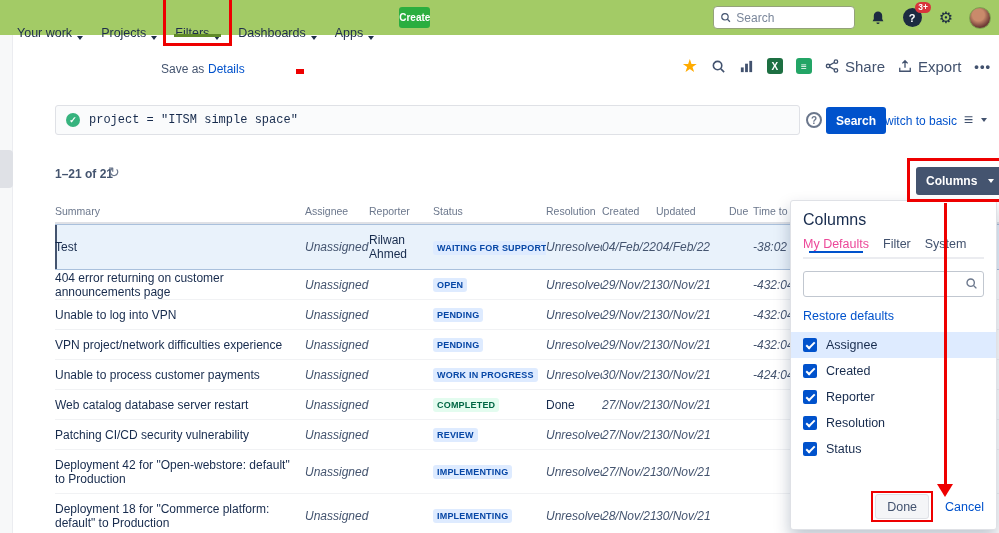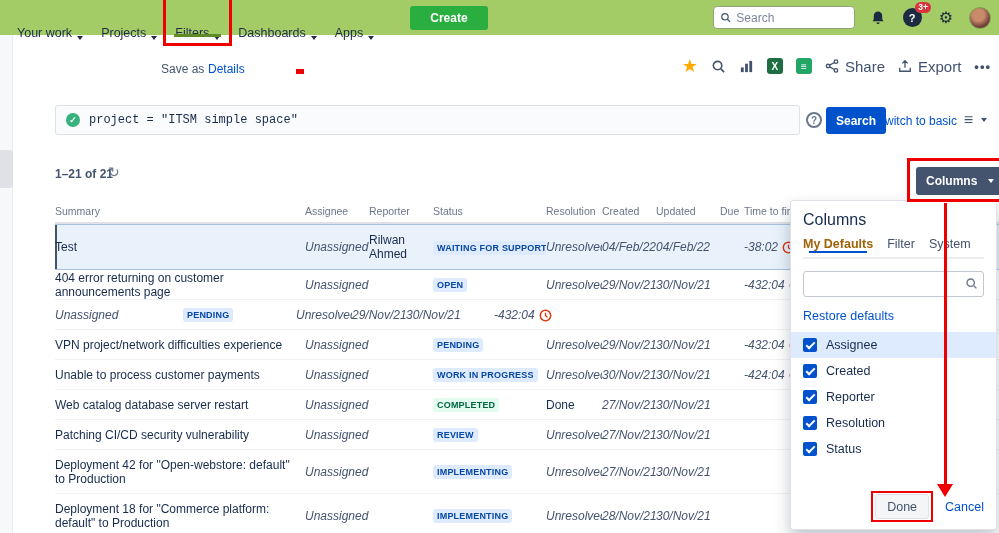--- a/index.html
+++ b/index.html
@@ -5,21 +5,21 @@
   *{box-sizing:border-box;margin:0;padding:0}
   html,body{width:999px;height:533px;overflow:hidden}
   body{font-family:"Liberation Sans",sans-serif;background:#fff;color:#172B4D;position:relative}
   .app{position:absolute;inset:0}
 
   
   .topnav{position:absolute;left:0;top:0;width:999px;height:35px;background:#A3CB66;display:flex;align-items:center;padding:0 8px;z-index:5}
   .nav-item{display:inline-flex;align-items:flex-end;padding:0 9px;height:45px;font-size:12.5px;font-weight:500;color:#1E2E4A;cursor:pointer;position:relative;white-space:nowrap}
   .nav-item.active::after{content:"";position:absolute;left:8px;right:8px;bottom:3px;height:3px;background:#5F8A28}
   .chev{display:inline-block;width:0;height:0;border-left:3.5px solid transparent;border-right:3.5px solid transparent;border-top:4px solid currentColor;margin-left:5px}
-  .create-btn{margin-left:27px;background:#2AAE3F;color:#fff;border:none;border-radius:3px;font-size:12px;font-weight:700;padding:5px 20px;font-family:inherit;cursor:pointer}
+  .create-btn{margin-left:16px;background:#2AAE3F;color:#fff;border:none;border-radius:3px;font-size:10px;font-weight:700;padding:5px 0;font-family:inherit;cursor:pointer}
   .nav-right{margin-left:auto;display:flex;align-items:center;gap:12px}
   .nav-search{display:flex;align-items:center;background:#fff;border:1px solid #94A27A;border-radius:4px;height:23px;width:142px;padding:0 6px;gap:5px}
   .nav-search input{border:none;outline:none;font-size:12px;width:100%;font-family:inherit;color:#172B4D;background:transparent}
   .nav-search input::placeholder{color:#7A869A}
   .nav-icon{position:relative;display:inline-flex;align-items:center;justify-content:center;width:22px;height:22px;color:#1C2B41;font-size:16px;cursor:pointer}
   .help-circle{width:19px;height:19px;border-radius:50%;background:#1C2B41;color:#fff;font-size:11px;font-weight:700;display:flex;align-items:center;justify-content:center}
   .badge{position:absolute;top:-5px;right:-8px;background:#D8353C;color:#fff;font-size:8.5px;font-weight:700;border-radius:7px;padding:1px 3px;line-height:1.1}
   .avatar{width:22px;height:22px;border-radius:50%;background:radial-gradient(circle at 42% 35%,#C98A6B 0 34%,#6E3B36 70%);border:1px solid #7FA050;cursor:pointer}
 
   
@@ -58,37 +58,37 @@
   .table{position:absolute;left:55px;top:205px;width:944px;z-index:1}
   .thead{display:flex;border-bottom:2px solid #DFE1E6;padding-bottom:5px}
   .th{font-size:10.5px;color:#6B778C;white-space:nowrap;cursor:pointer}
   .td{font-size:12px;overflow:hidden}
   .col-summary{width:250px;flex:none;padding-right:8px}
   .col-assignee{width:64px;flex:none}
   .col-reporter{width:64px;flex:none;padding-right:4px}
   .col-status{width:113px;flex:none}
   .col-resolution{width:56px;flex:none}
   .col-created{width:54px;flex:none}
-  .col-updated{width:64px;flex:none}
+  .col-updated{width:73px;flex:none}
   .col-due{width:24px;flex:none}
   .col-time{width:80px;flex:none;overflow:visible}
   .trow{display:flex;align-items:center;min-height:30px;border-bottom:1px solid #F1F2F4;cursor:pointer}
   .trow.tall{min-height:44px}
   .trow.selected{min-height:46px;background:#E9F2FB;border-top:1px solid #A9C0DC;border-bottom:1px solid #A9C0DC;box-shadow:inset 2px 0 0 #44546F}
   .meta{font-style:italic;color:#44546F}
   .loz{display:inline-block;background:#DEEBFF;color:#0747A6;font-size:9px;font-weight:700;padding:2px 4px;border-radius:3px;letter-spacing:.2px;white-space:nowrap}
   .loz.green{background:#E3FCEF;color:#006644}
   .time-cell{display:flex;align-items:flex-end;gap:4px;white-space:nowrap}
 
   
   .popup{position:absolute;left:790px;top:200px;width:207px;height:330px;background:#fff;border:1px solid #DFE1E6;border-radius:3px;box-shadow:0 8px 16px rgba(9,30,66,.25);z-index:20;padding:10px 12px}
   .popup-title{font-size:16px;font-weight:500;color:#172B4D;margin-bottom:8px}
   .tabs{display:flex;gap:14px;border-bottom:2px solid #EBECF0;padding-bottom:6px;white-space:nowrap}
   .tab{font-size:12.5px;color:#42526E;cursor:pointer}
-  .tab.active{color:#a16207;font-weight:700;box-shadow:0 8px 0 -6px #0052CC}
+  .tab.active{color:#ec4899;font-weight:400;box-shadow:0 8px 0 -6px #0052CC}
   .popup-search{position:relative;margin-top:12px}
   .popup-search input{width:100%;height:26px;border:1px solid #C1C7D0;border-radius:3px;font-size:12px;padding:0 24px 0 8px;font-family:inherit;outline:none;color:#172B4D}
   .popup-search .mag{position:absolute;right:6px;top:6px}
   .restore{display:block;margin-top:12px;font-size:12.5px;color:#0052CC;cursor:pointer}
   .opts{margin-top:9px}
   .opt{display:flex;align-items:center;gap:9px;height:26px;font-size:12.5px;color:#172B4D;cursor:pointer}
   .opt.hl{background:#DEEBFF;margin:0 -12px;padding:0 12px}
   .cbx{width:14px;height:14px;background:#0052CC;border-radius:2px;position:relative;flex:none}
   .cbx::after{content:"";position:absolute;left:4.5px;top:1.5px;width:3px;height:7px;border:solid #fff;border-width:0 2px 2px 0;transform:rotate(45deg)}
   .popup-footer{position:absolute;right:12px;bottom:10px;display:flex;align-items:center;gap:16px}
@@ -263,20 +263,21 @@
       <div class="td col-time time-cell">
           <span class="meta">-432:04</span>
           <svg width="13" height="13" viewBox="0 0 14 14">
             <circle cx="7" cy="7" r="5.6" fill="none" stroke="#DE350B" stroke-width="1.6"></circle>
             <path d="M7 4v3.2l2.2 1.6" fill="none" stroke="#DE350B" stroke-width="1.4"></path>
           </svg>
         </div>
     </div>
 
     <div class="trow">
+      <div class="td col-summary">Unable to log into VPN</div>
       <div class="td col-assignee meta">Unassigned</div>
       <div class="td col-reporter"></div>
       <div class="td col-status"><span class="loz">PENDING</span></div>
       <div class="td col-resolution meta">Unresolved</div>
       <div class="td col-created meta">29/Nov/21</div>
       <div class="td col-updated meta">30/Nov/21</div>
       <div class="td col-due"></div>
       <div class="td col-time time-cell">
           <span class="meta">-432:04</span>
           <svg width="13" height="13" viewBox="0 0 14 14">

